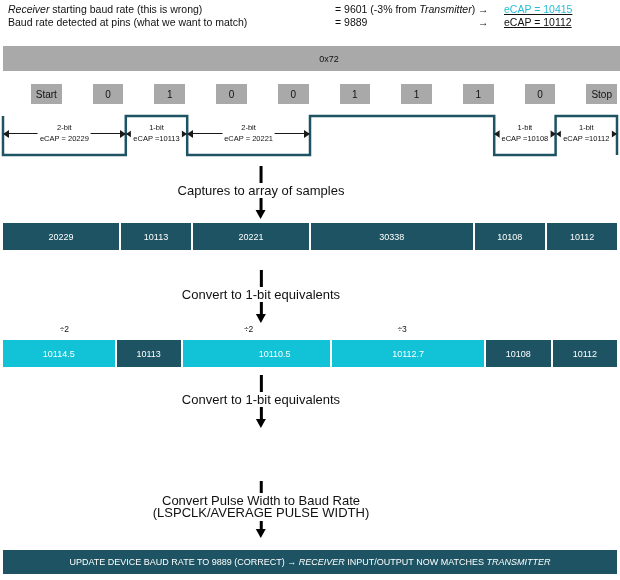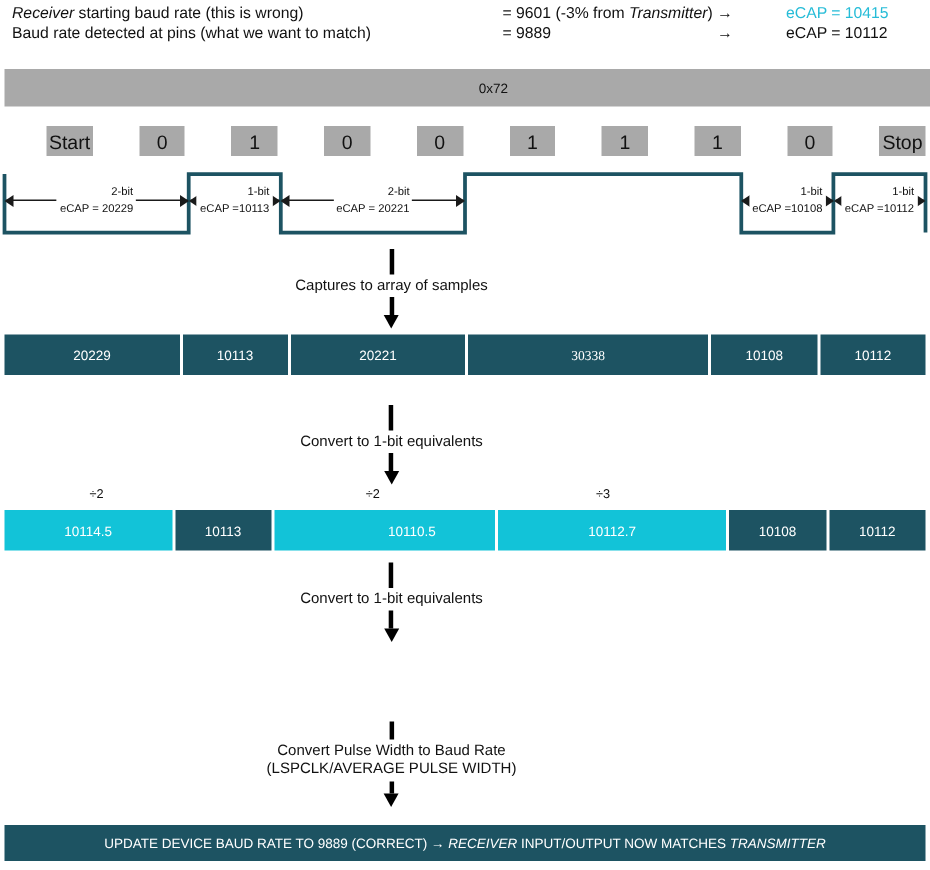--- a/index.html
+++ b/index.html
@@ -3,41 +3,41 @@
 <meta charset="utf-8">
 <style>
   html,body{margin:0;padding:0;background:#fff;}
   .canvas{position:relative;width:620px;height:580px;background:#fff;overflow:hidden;
           font-family:"Liberation Sans",sans-serif;color:#111;}
   
   .hdr-row{position:absolute;left:0;right:0;height:13px;font-size:10.5px;line-height:13px;}
   .h-label{position:absolute;left:8px;white-space:nowrap;}
   .h-value{position:absolute;left:335px;white-space:nowrap;}
   .h-arrow{position:absolute;left:478px;}
-  .h-ecap{position:absolute;left:524px;white-space:nowrap;}
+  .h-ecap{position:absolute;left:504px;white-space:nowrap;text-decoration:underline;}
   
   .hexbar{position:absolute;left:3px;width:614px;top:46px;height:25px;background:var(--gray);
           display:flex;align-items:center;justify-content:center;font-size:9px;padding-left:19px;}
   .bitrow{position:absolute;left:3px;width:614px;top:84px;height:20px;display:flex;gap:3px;}
-  .bit-cell{flex:1;background:var(--gray);display:flex;align-items:center;justify-content:center;font-size:13px;margin-left:28px;}
+  .bit-cell{flex:1;background:var(--gray);display:flex;align-items:center;justify-content:center;font-size:10px;margin-left:28px;}
   
   .wave{position:absolute;left:0;top:108px;}
   .measures{position:absolute;left:0;top:121px;width:620px;height:26px;}
   .measure{position:absolute;top:0;height:26px;}
   .mline{position:absolute;left:1px;right:1px;top:12px;height:0;border-top:1px solid #1a1a1a;}
   .ah{position:absolute;top:8.5px;width:0;height:0;border-top:4px solid transparent;border-bottom:4px solid transparent;}
   .ah-l{left:0;border-right:6px solid #1a1a1a;}
   .ah-r{right:0;border-left:6px solid #1a1a1a;}
   .mlabel{position:absolute;left:50%;top:1px;transform:translateX(-50%);background:#fff;
-          text-align:right;font-size:7.5px;line-height:11px;white-space:nowrap;padding:0 2px;z-index:2;}
+          text-align:center;font-size:7.5px;line-height:11px;white-space:nowrap;padding:0 2px;z-index:2;}
   
   .flow-arrow{position:absolute;left:261px;transform:translateX(-50%);
               display:flex;flex-direction:column;align-items:center;}
   .shaft{width:3px;background:#000;}
-  .cap{font-size:10px;line-height:11px;margin:2px 0;white-space:nowrap;text-align:left;}
+  .cap{font-size:13px;line-height:11px;margin:2px 0;white-space:nowrap;text-align:left;}
   .cap.tight{margin:0 0 1px 0;}
   .head{width:0;height:0;border-left:5.5px solid transparent;border-right:5.5px solid transparent;
         border-top:9px solid #000;}
   
   .bar{position:absolute;left:3px;width:614px;}
   .segrow{display:flex;gap:2px;height:27px;}
   .seg{display:flex;align-items:center;justify-content:center;font-size:9px;color:#fff;}
   .seg.dark{background:var(--dark);}
   .seg.cyan{background:var(--cyan);}
   .solid{background:var(--dark);display:flex;align-items:center;justify-content:center;
@@ -134,21 +134,21 @@
     <div class="shaft" style="height:17px"></div>
     <div class="cap">Captures to array of samples</div>
     <div class="shaft" style="height:12px"></div>
     <div class="head"></div>
   </div>
 
   <div class="bar segrow" style="top:223px">
       <div class="seg dark" style="flex-grow: 2;">20229</div>
       <div class="seg dark" style="flex-grow: 1;">10113</div>
       <div class="seg dark" style="flex-grow: 2;">20221</div>
-      <div class="seg dark" style="flex-grow: 3; font-family: Liberation Serif, serif;">30338</div>
+      <div class="seg dark" style="flex-grow: 3;">30338</div>
       <div class="seg dark" style="flex-grow: 1;">10108</div>
       <div class="seg dark" style="flex-grow: 1;">10112</div>
     </div>
 
   <div class="flow-arrow" style="top:270px">
     <div class="shaft" style="height:17px"></div>
     <div class="cap">Convert to 1-bit equivalents</div>
     <div class="shaft" style="height:12px"></div>
     <div class="head"></div>
   </div>

